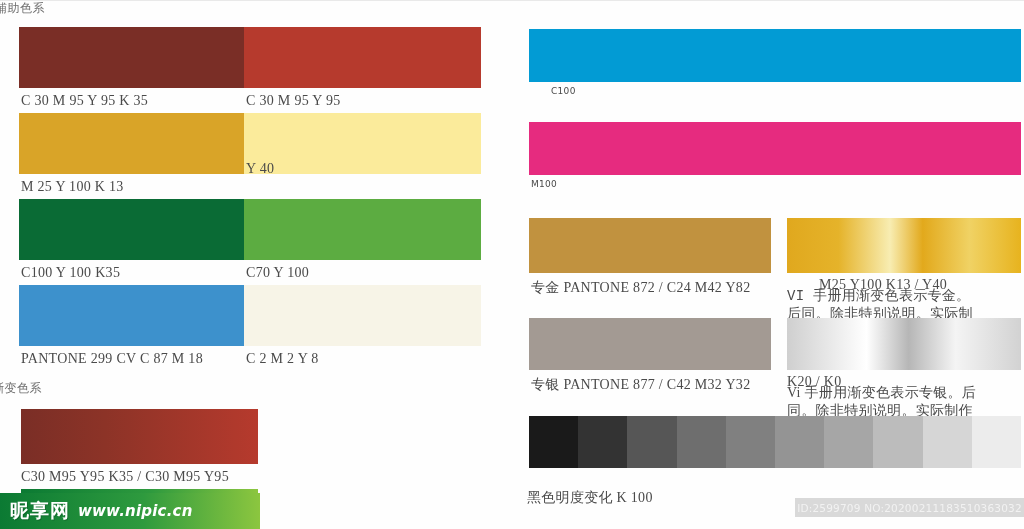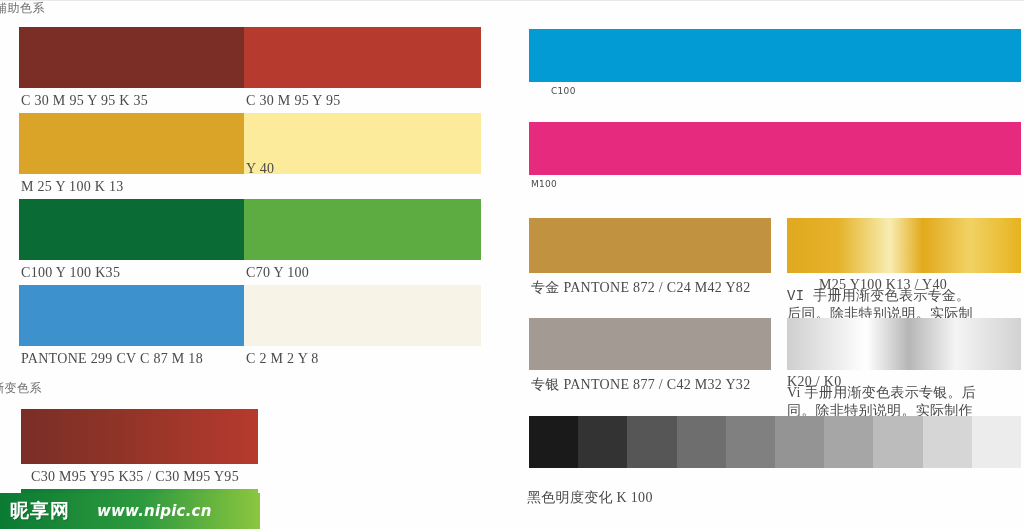--- a/index.html
+++ b/index.html
@@ -35,21 +35,21 @@
     color:#4a4a4a;
     white-space:nowrap;
     letter-spacing:.3px;
   }
   .cap.multi{white-space:normal;line-height:1.32;}
 
   
   .wm{
     position:absolute;left:0;top:493px;width:260px;height:36px;
     background:linear-gradient(90deg,#0b7a33 0%,#2e9a3e 55%,#8cc63f 100%);
-    display:flex;align-items:center;gap:19px;
+    display:flex;align-items:center;
   }
   .wm-logo{
     font-family:"DejaVu Sans", sans-serif;
     font-weight:bold;font-size:19px;color:#ffffff;
     margin-left:10px;letter-spacing:1px;
     text-shadow:1px 1px 0 rgba(0,0,0,.18);
   }
   .wm-url{
     font-family:"DejaVu Sans", sans-serif;
     font-style:italic;font-weight:bold;font-size:15px;color:#ffffff;
@@ -102,21 +102,21 @@
 
   <div class="pair" style="left:19px;top:285px;width:462px;height:61px;">
     <div style="width:225px;background:#3d91cc;"></div>
     <div style="width:237px;background:#f7f4e7;"></div>
   </div>
   <div class="cap" style="left:21px;top:351px;">PANTONE 299  CV       C 87    M 18</div>
   <div class="cap" style="left:246px;top:351px;">C 2   M 2  Y 8</div>
 
   <div class="swatch" style="left:21px;top:409px;width:237px;height:55px;
               background:linear-gradient(90deg,#7a2e26 0%,#8c3327 35%,#b63a2d 100%);"></div>
-  <div class="cap" style="left:31px;top:469px;font-family:Liberation Serif, serif;">C30 M95 Y95 K35 / C30 M95 Y95</div>
+  <div class="cap" style="left:21px;top:469px;font-family:Liberation Serif, serif;">C30 M95 Y95 K35 / C30 M95 Y95</div>
 
   <div class="swatch" style="left:21px;top:489px;width:237px;height:40px;
               background:linear-gradient(90deg,#0b7a33 0%,#2e9a3e 55%,#8cc63f 100%);"></div>
 
   <div class="swatch" style="left:529px;top:29px;width:492px;height:53px;background:#029bd4;"></div>
   <div class="cap" style="left:531px;top:86px;font-family:'DejaVu Sans',sans-serif;font-size:9px;margin-left:20px;">C100</div>
 
   <div class="swatch" style="left:529px;top:122px;width:492px;height:53px;background:#e62b7f;"></div>
   <div class="cap" style="left:531px;top:179px;font-family:'DejaVu Sans',sans-serif;font-size:9px;">M100</div>
 
@@ -148,14 +148,15 @@
       <div style="background: rgb(214, 214, 214); flex: 1 1 0px;"></div>
       <div style="background: rgb(236, 236, 236); flex: 1 1 0px;"></div>
     </div>
   <div class="cap" style="left:527px;top:473px;margin-top:16px;">黑色明度变化 K 100</div>
 
   <div class="wm">
     <span class="wm-logo">昵享网</span>
     <span class="wm-url">www.nipic.cn</span>
   </div>
 
+  <div class="idbar">ID:2599709 NO:20200211183510363032</div>
 
 </div>
 
 </body></html>

